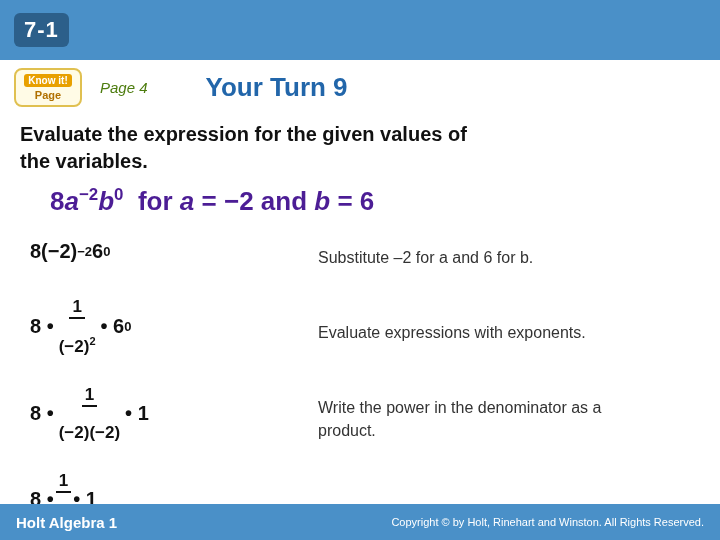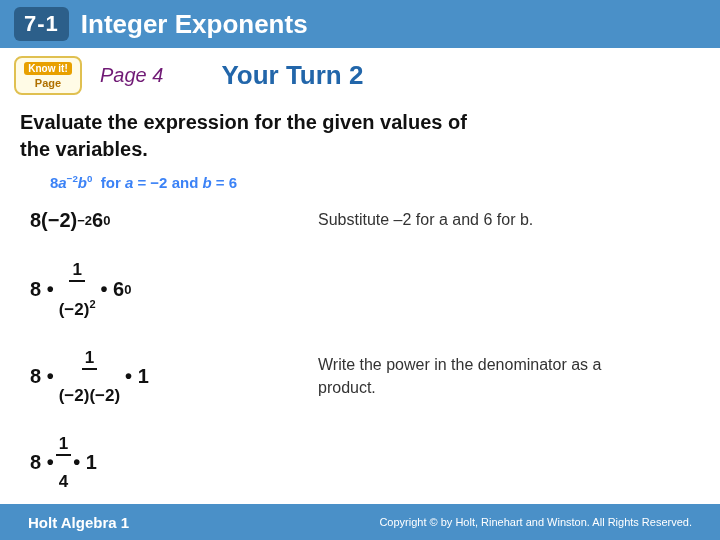--- a/index.html
+++ b/index.html
@@ -10,21 +10,21 @@
       background: #fff;
       overflow: hidden;
     }
 
     
     .header {
       background: #4a90c8;
       display: flex;
       align-items: center;
       padding: 8px 14px;
-      height: 48px;
+      height: 60px;
     }
     .header-badge {
       background: #2c5f8a;
       color: #fff;
       font-weight: bold;
       font-size: 22px;
       padding: 4px 10px;
       border-radius: 6px;
       margin-right: 12px;
       letter-spacing: 1px;
@@ -64,22 +64,22 @@
       margin-bottom: 2px;
       width: 100%;
       text-align: center;
     }
     .know-it-bottom {
       color: #b07000;
       font-weight: bold;
       font-size: 11px;
     }
     .page-label {
-      font-size: 20px;
-      color: #701a75;
+      font-size: 15px;
+      color: #4d7c0f;
       font-style: italic;
       margin-right: 28px;
     }
     .your-turn {
       font-size: 26px;
       font-weight: bold;
       color: #2266aa;
       margin-left: 30px;
     }
 
@@ -88,23 +88,23 @@
       padding: 10px 20px 10px 20px;
     }
     .evaluate-text {
       font-size: 20px;
       font-weight: bold;
       color: #111;
       margin-bottom: 10px;
       line-height: 1.35;
     }
     .expression-line {
-      font-size: 15px;
-      font-weight: bold;
-      color: #3b82f6;
+      font-size: 26px;
+      font-weight: bold;
+      color: #4c1d95;
       margin-bottom: 18px;
       margin-left: 30px;
       display: flex;
       align-items: flex-start;
       gap: 2px;
     }
 
     
     .steps {
       display: flex;
@@ -123,20 +123,21 @@
       color: #111;
       min-width: 260px;
       display: flex;
       align-items: center;
     }
     .step-desc {
       font-size: 16px;
       color: #333;
       max-width: 320px;
       line-height: 1.4;
+      margin-top: 12px;
     }
 
     
     sup { font-size: 0.65em; vertical-align: super; }
     .frac {
       display: inline-flex;
       flex-direction: column;
       align-items: center;
       vertical-align: middle;
       font-size: 0.85em;
@@ -157,47 +158,46 @@
     .footer {
       position: absolute;
       bottom: 0;
       left: 0;
       right: 0;
       height: 36px;
       background: #4a90c8;
       display: flex;
       align-items: center;
       justify-content: space-between;
-      padding: 0 28px;
+      padding: 0 16px;
     }
     .footer-left {
       color: #fff;
       font-size: 15px;
       font-weight: bold;
     }
     .footer-right {
       color: #fff;
       font-size: 11px;
     }
   </style>
 </head>
 <body>
 
 <div class="header">
   <div class="header-badge">7-1</div>
-  <div class="header-title">Integer Exponents</div>
 </div>
 
 <div class="subheader">
   <div class="know-it-note">
     <div class="know-it-top">Know it!</div>
     <div class="know-it-bottom">Page</div>
   </div>
   <div class="page-label">Page 4</div>
-  <div class="your-turn">Your Turn 2</div>
+  <div class="your-turn">Your Turn 9</div>
 </div>
 
 <div class="main">
   <div class="evaluate-text">
     <span>Evaluate the expression for the given values of</span><br>
     <span>the variables.</span>
   </div>
 
   <div class="expression-line">
     <span>
@@ -216,20 +216,21 @@
 
     <div class="step-row">
       <div class="step-math">
         8 •
         <span class="frac">
           <span class="num">1</span>
           <span class="den">(−2)<sup>2</sup></span>
         </span>
         • 6<sup>0</sup>
       </div>
+      <div class="step-desc">Evaluate expressions with exponents.</div>
     </div>
 
     <div class="step-row">
       <div class="step-math">
         8 •
         <span class="frac">
           <span class="num">1</span>
           <span class="den">(−2)(−2)</span>
         </span>
         • 1

